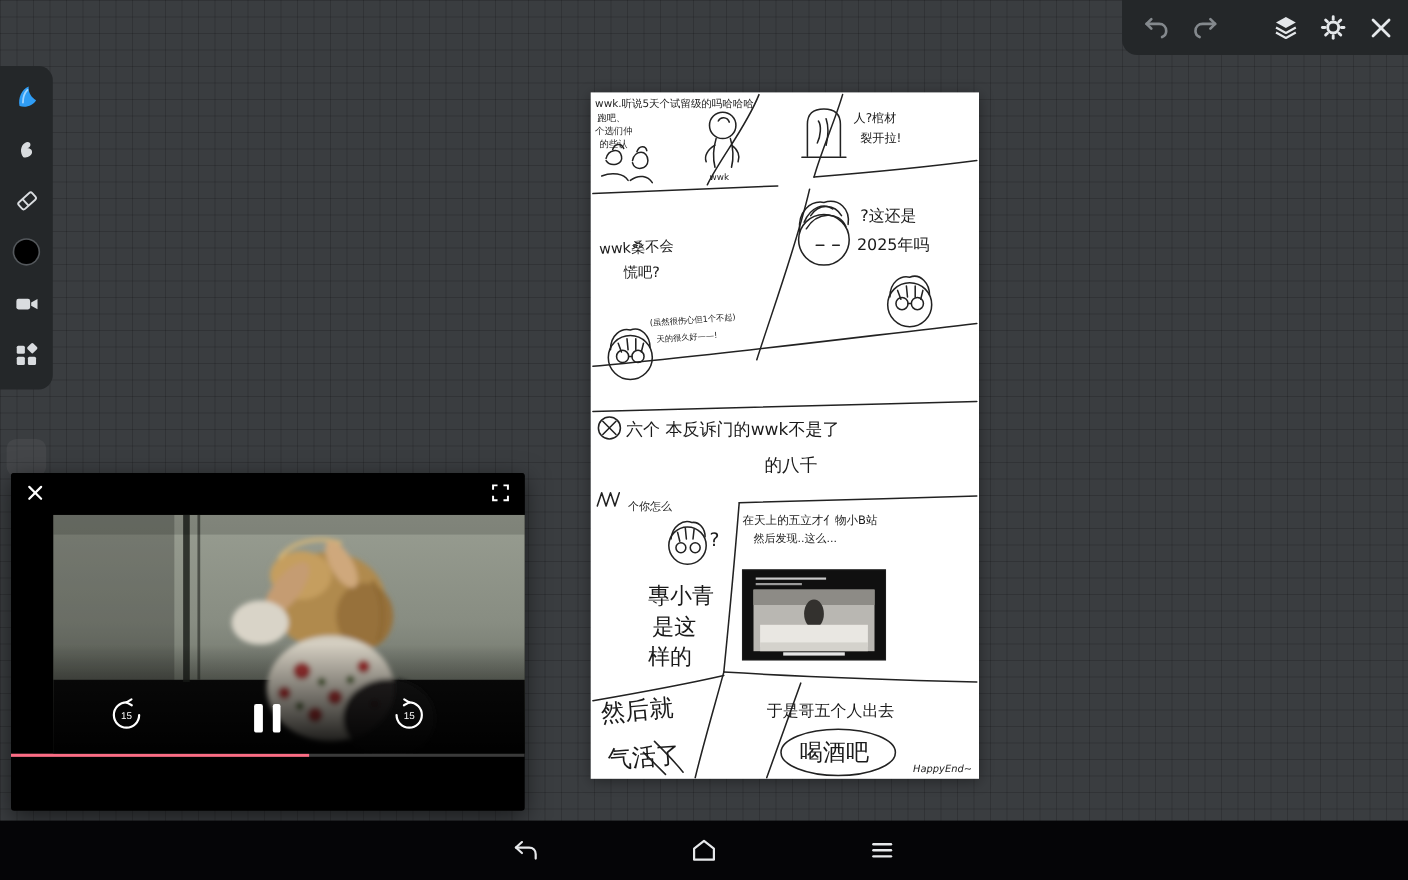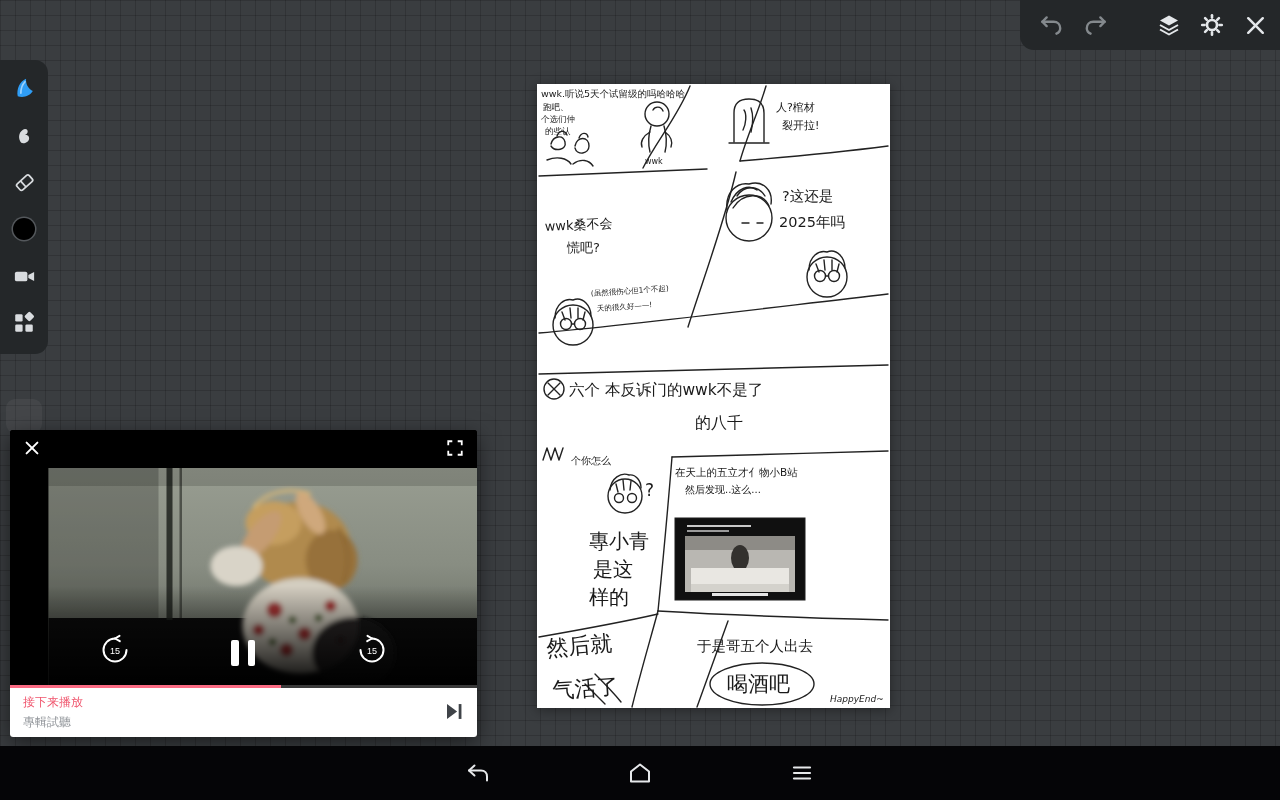--- a/index.html
+++ b/index.html
@@ -388,32 +388,20 @@
           </g>
           <text x="16" y="19.5" text-anchor="middle" font-size="9" fill="#fff" font-family="Liberation Sans, sans-serif">15</text>
         </svg>
       </button>
     </div>
 
     <div class="progress">
       <div class="progress-fill" style="width: 58%;"></div>
     </div>
 
-    <div class="pip-bottom">
-      <div>
-        <div class="upnext-label">接下来播放</div>
-        <div class="upnext-title">專輯試聽</div>
-      </div>
-      <button>
-        <svg viewBox="0 0 16 14" width="17" height="15">
-          <polygon points="0,0 9.5,7 0,14" fill="#3f4348"></polygon>
-          <rect x="11" y="0" width="2.6" height="14" fill="#3f4348"></rect>
-        </svg>
-      </button>
-    </div>
   </div>
 
   <div class="navbar">
     <button class="nbtn">
       <svg viewBox="0 0 26 26" width="26" height="26">
         <g stroke="#e7e9eb" stroke-width="2" fill="none" stroke-linecap="round" stroke-linejoin="round">
           <path d="M9.5,5.5 L4,10.5 L9.5,15.5"></path>
           <path d="M4,10.5 H16 C19.8,10.5 22,13 22,16.5 V20.5"></path>
         </g>
       </svg>

